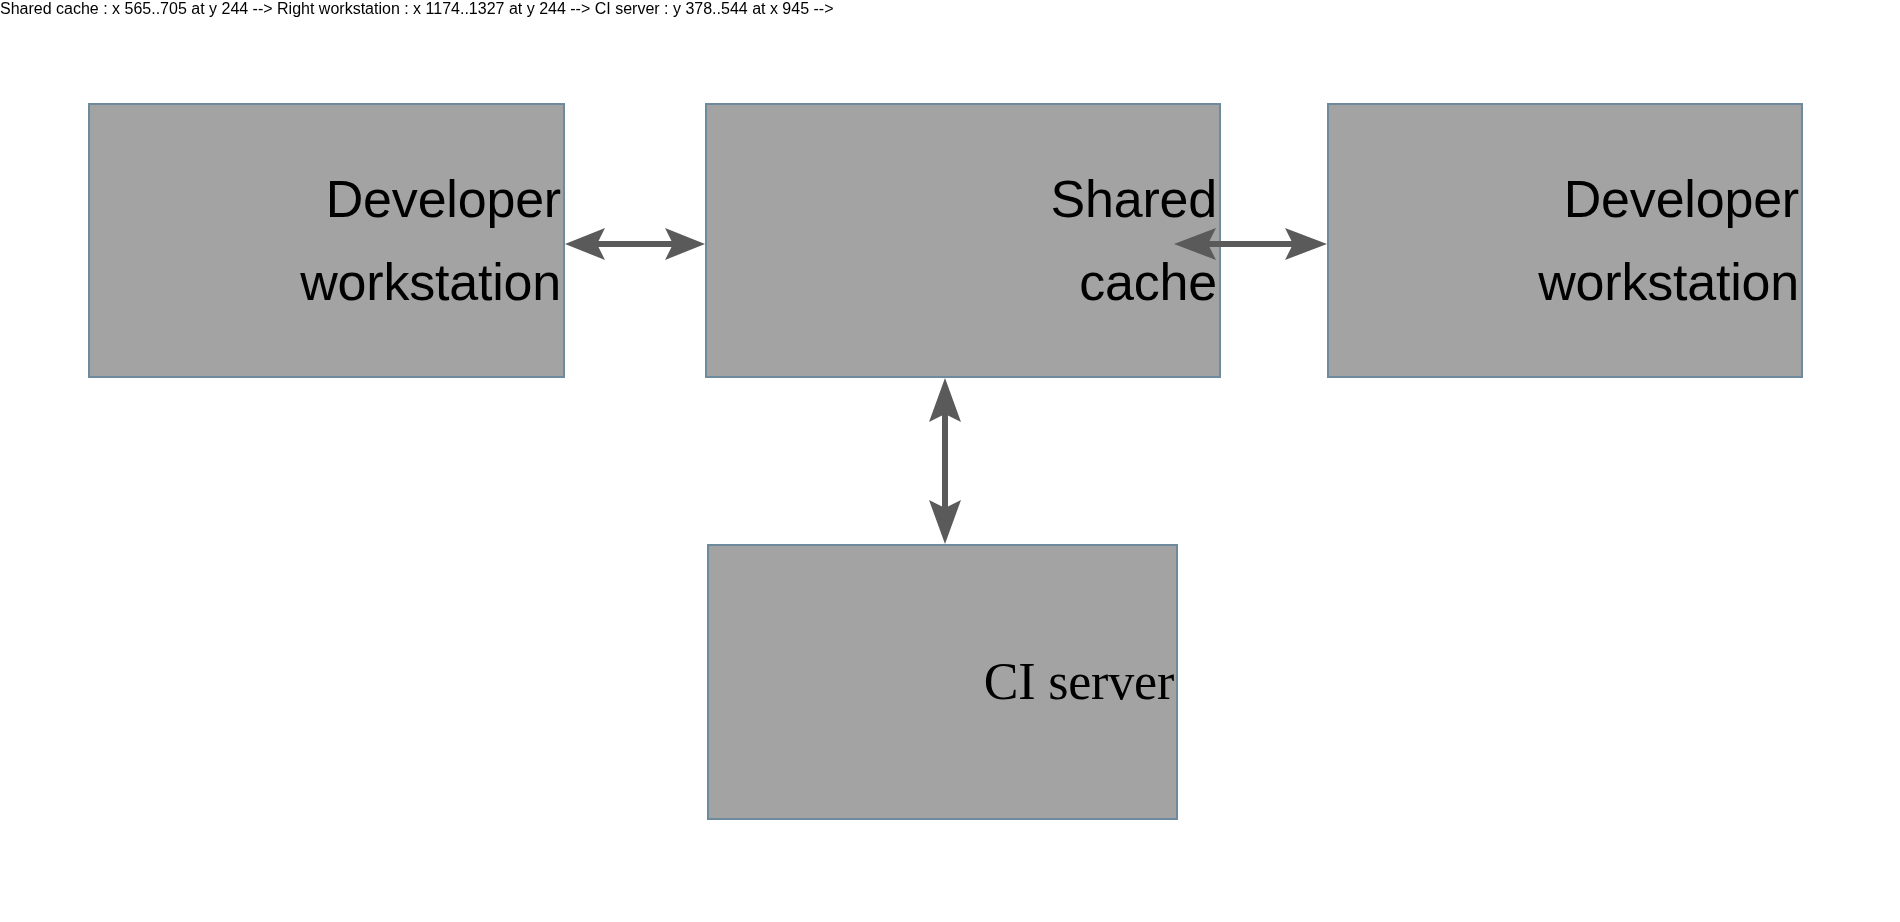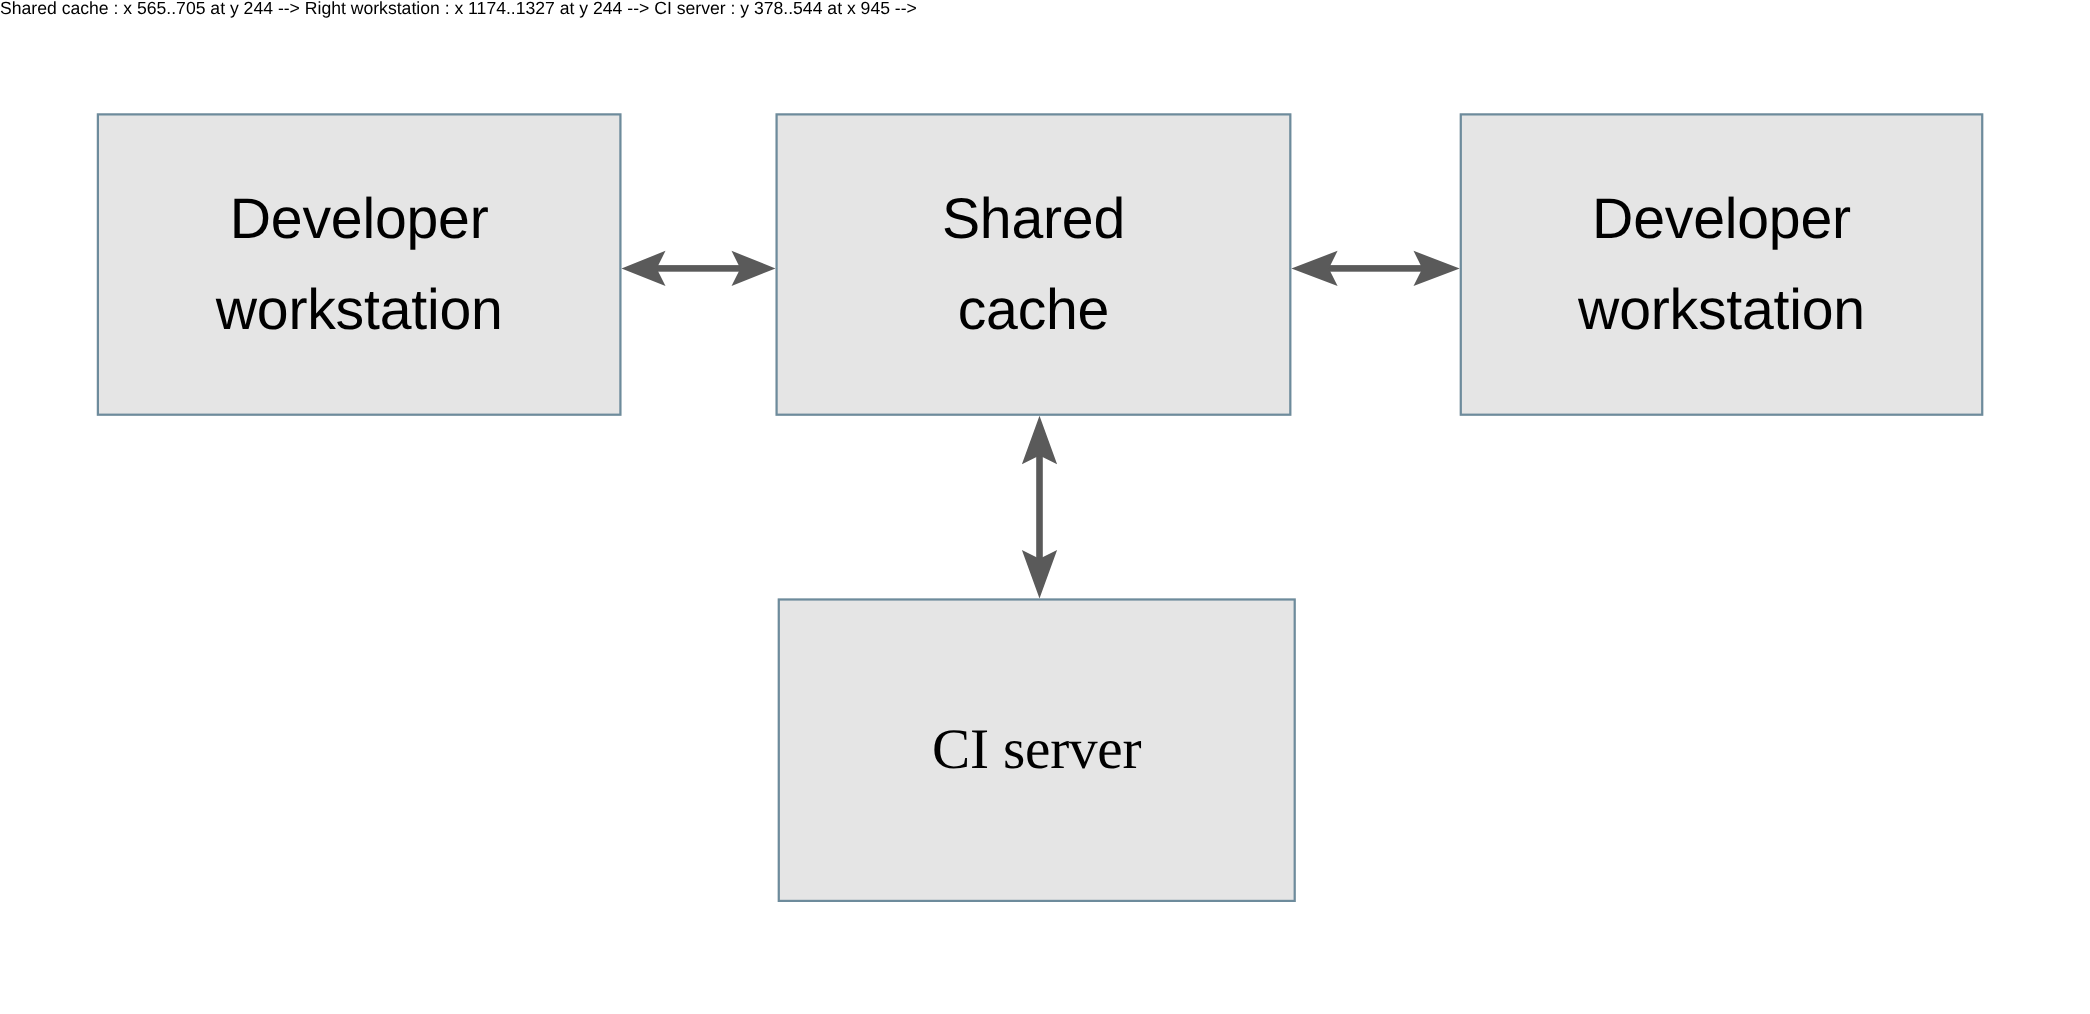--- a/index.html
+++ b/index.html
@@ -14,26 +14,26 @@
   #canvas {
     position: relative;
     width: 1900px;
     height: 922px;
     background: #ffffff;
     overflow: hidden;
   }
   .node {
     position: absolute;
     box-sizing: border-box;
-    background: #e5e5e5;
+    background: #a3a3a3;
     border: 2px solid #6d8b9c;
     display: flex;
     align-items: center;
     justify-content: center;
-    text-align: center;
+    text-align: right;
     color: #000000;
     font-size: 52px;
     line-height: 1.58;
     font-weight: 400;
     letter-spacing: -0.2px;
     white-space: pre-line;
     user-select: none;
   }
   .node-label {
     display: block;
@@ -53,21 +53,21 @@
 <body>
 
 <div id="canvas">
 
   
   <div class="node" style="left:88px; top:103px; width:477px; height:275px;">
     <span class="node-label">Developer
 workstation</span>
   </div>
 
-  <div class="node" style="left:705px; top:103px; width:469px; height:275px;">
+  <div class="node" style="left:705px; top:103px; width:516px; height:275px;">
     <span class="node-label">Shared
 cache</span>
   </div>
 
   <div class="node" style="left:1327px; top:103px; width:476px; height:275px;">
     <span class="node-label">Developer
 workstation</span>
   </div>
 
   <div class="node" style="left:707px; top:544px; width:471px; height:276px;font-family:Liberation Serif, serif;">

